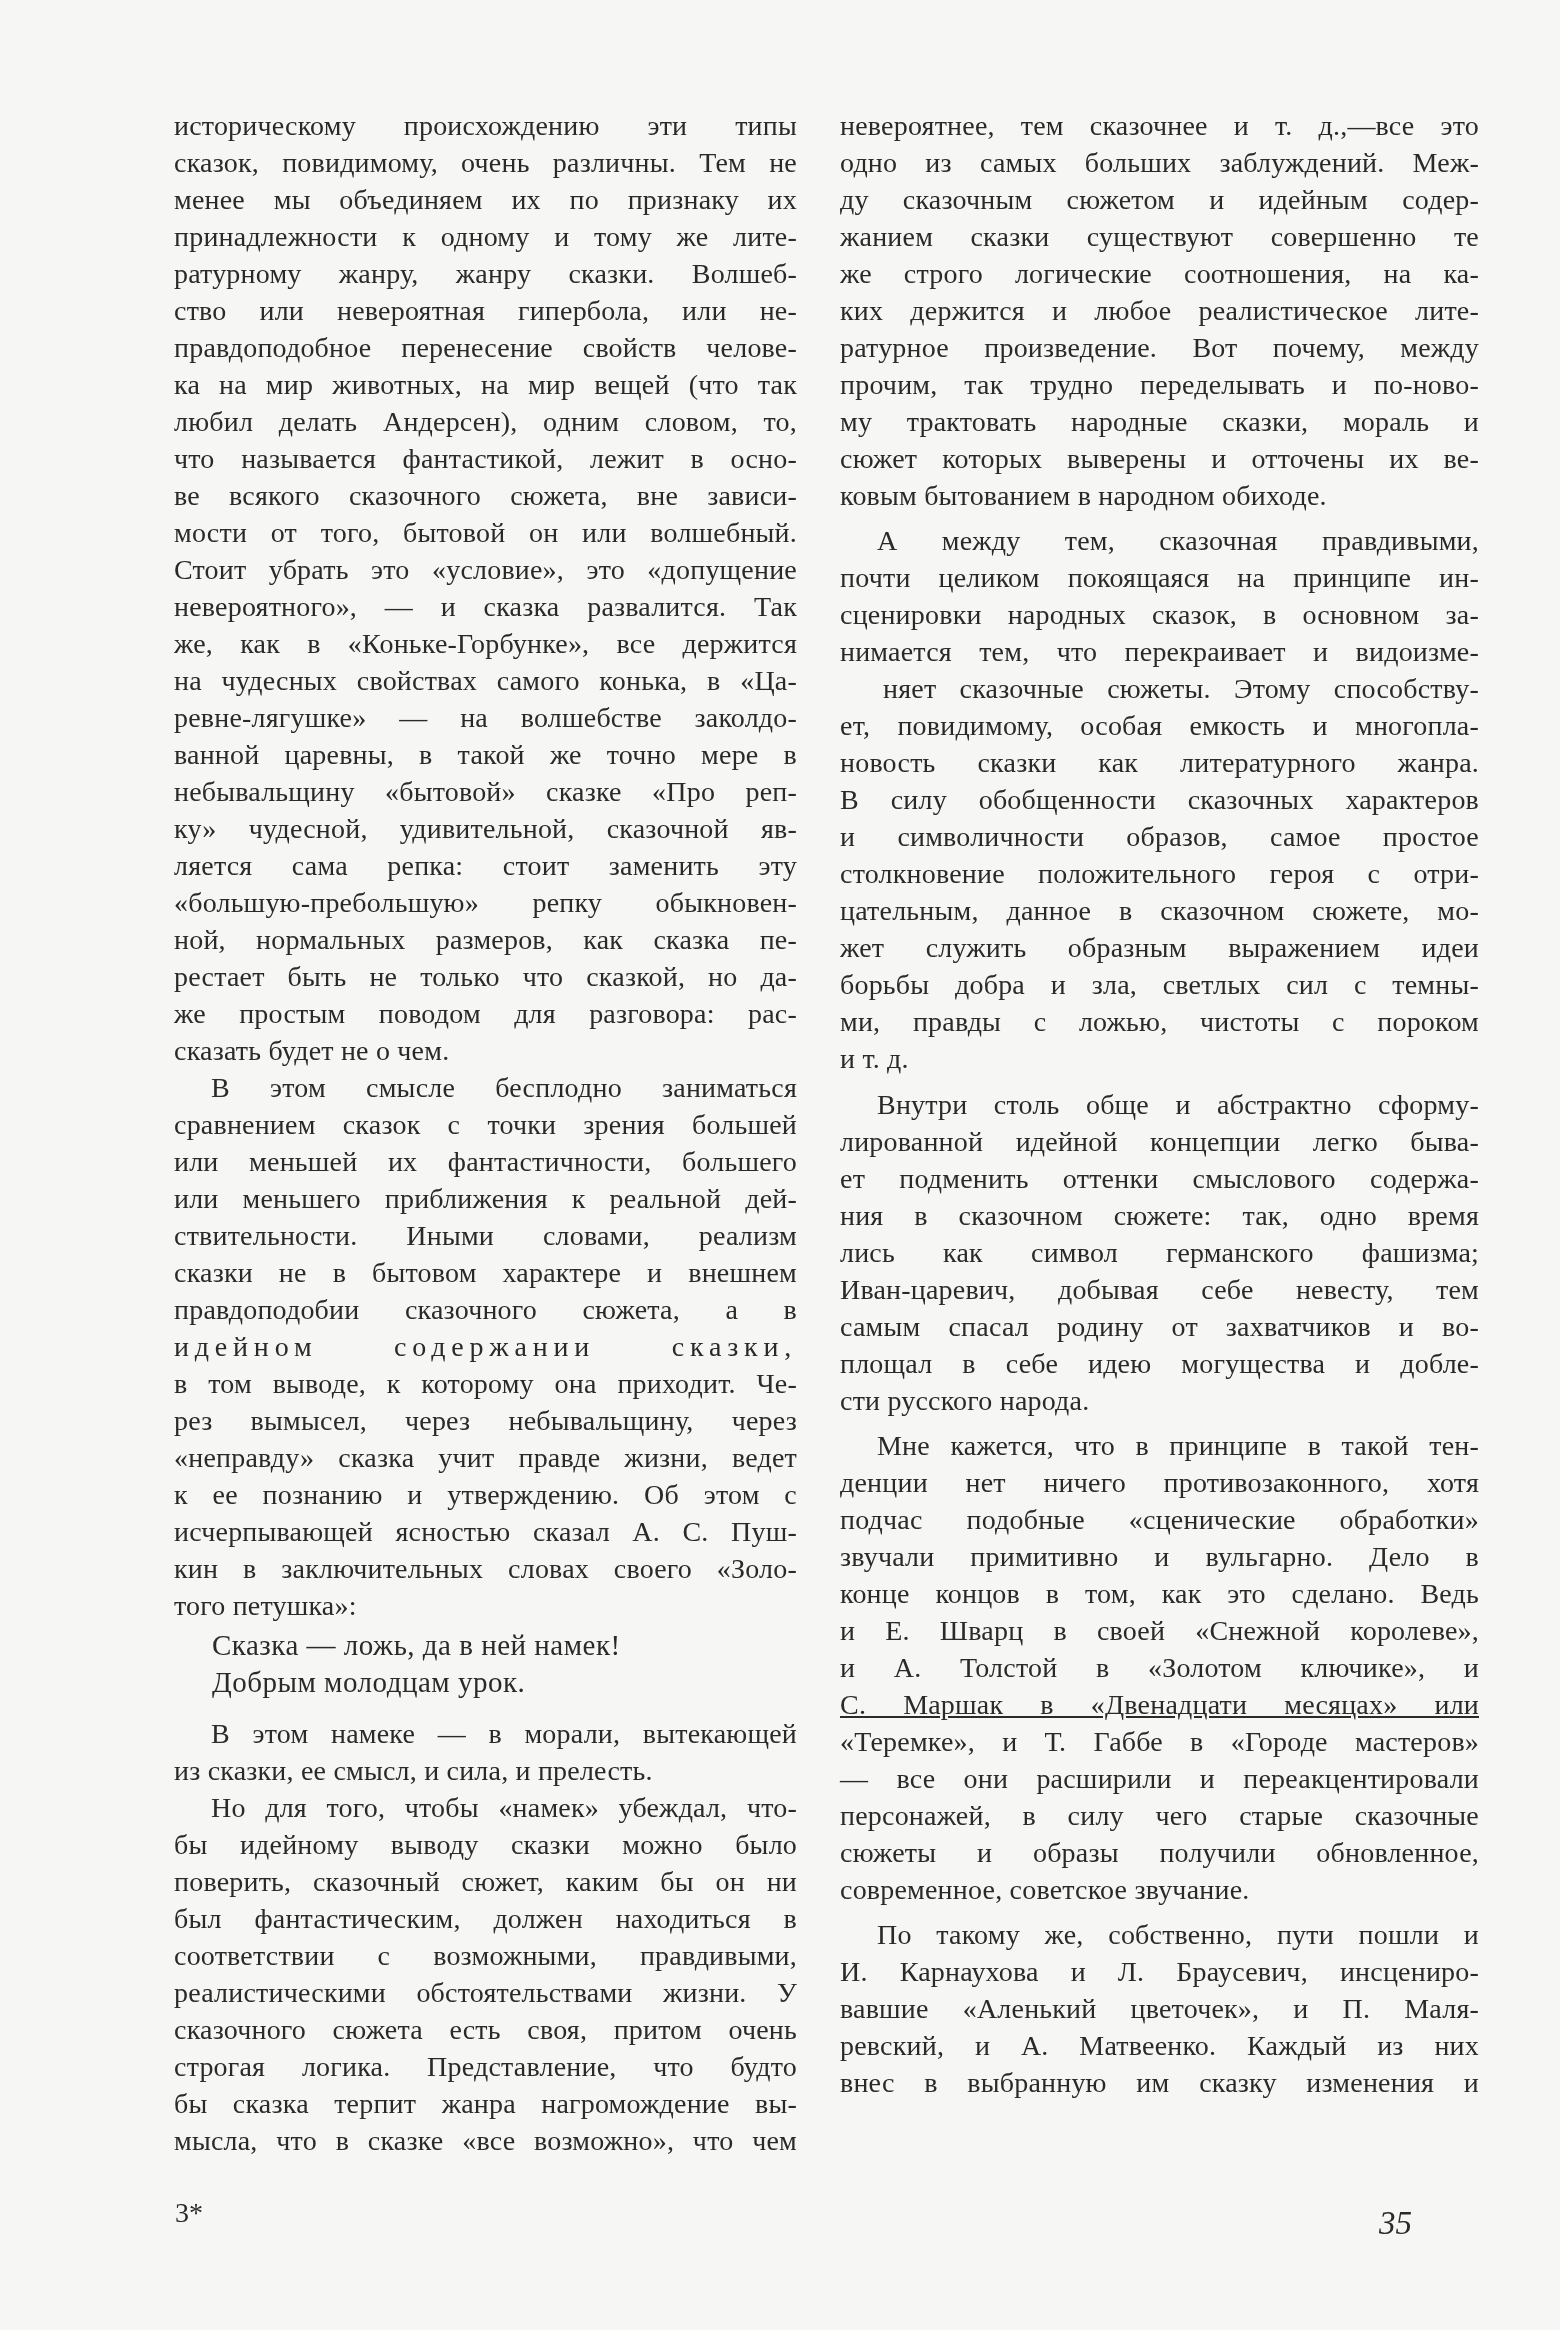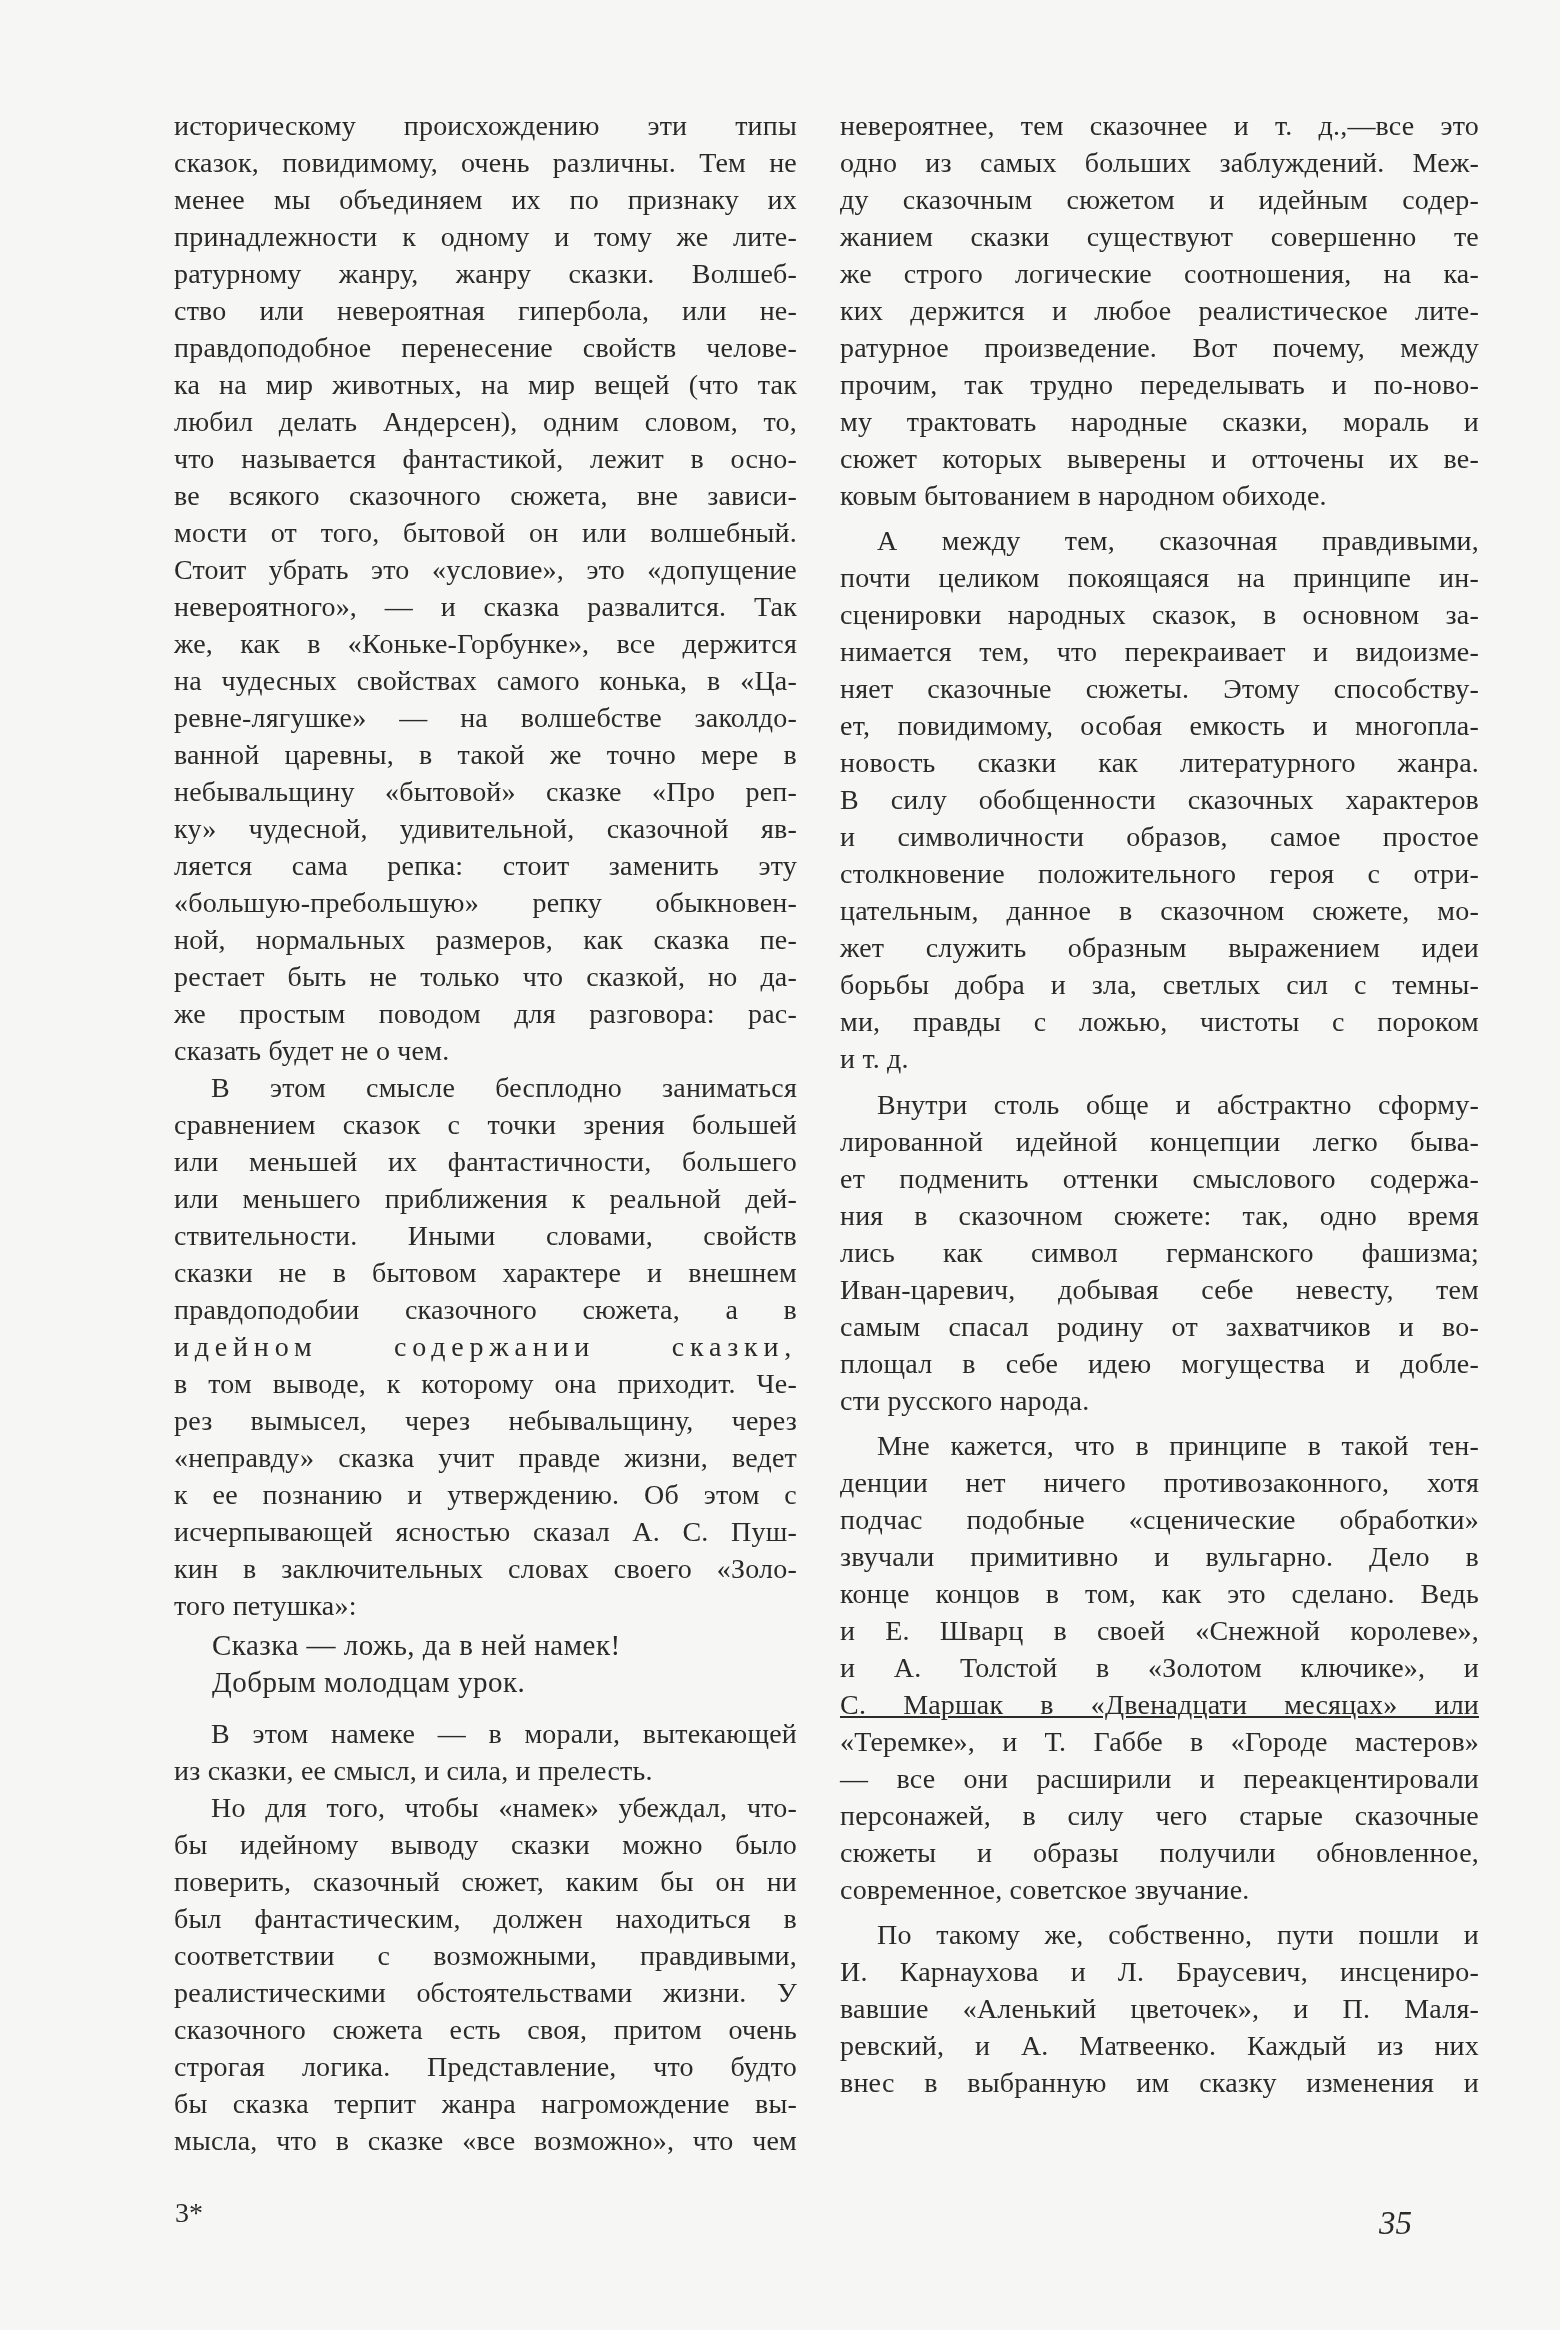--- a/index.html
+++ b/index.html
@@ -79,21 +79,21 @@
     <span class="line" style="display: block;">ляется сама репка: стоит заменить эту</span>
     <span class="line" style="display: block;">«большую-пребольшую» репку обыкновен-</span>
     <span class="line" style="display: block;">ной, нормальных размеров, как сказка пе-</span>
     <span class="line" style="display: block;">рестает быть не только что сказкой, но да-</span>
     <span class="line" style="display: block;">же простым поводом для разговора: рас-</span>
     <span class="line end" style="display: block;">сказать будет не о чем.</span>
     <span class="line start" style="display: block;">В этом смысле бесплодно заниматься</span>
     <span class="line" style="display: block;">сравнением сказок с точки зрения большей</span>
     <span class="line" style="display: block;">или меньшей их фантастичности, большего</span>
     <span class="line" style="display: block;">или меньшего приближения к реальной дей-</span>
-    <span class="line" style="display: block;">ствительности. Иными словами, свойств</span>
+    <span class="line" style="display: block;">ствительности. Иными словами, реализм</span>
     <span class="line" style="display: block;">сказки не в бытовом характере и внешнем</span>
     <span class="line" style="display: block;">правдоподобии сказочного сюжета, а в</span>
     <span class="line spaced" style="display: block;">идейном содержании сказки,</span>
     <span class="line" style="display: block;">в том выводе, к которому она приходит. Че-</span>
     <span class="line" style="display: block;">рез вымысел, через небывальщину, через</span>
     <span class="line" style="display: block;">«неправду» сказка учит правде жизни, ведет</span>
     <span class="line" style="display: block;">к ее познанию и утверждению. Об этом с</span>
     <span class="line" style="display: block;">исчерпывающей ясностью сказал А. С. Пуш-</span>
     <span class="line" style="display: block;">кин в заключительных словах своего «Золо-</span>
     <span class="line end" style="display: block;">того петушка»:</span>
@@ -121,21 +121,21 @@
     <span class="line" style="display: block;">ких держится и любое реалистическое лите-</span>
     <span class="line" style="display: block;">ратурное произведение. Вот почему, между</span>
     <span class="line" style="display: block;">прочим, так трудно переделывать и по-ново-</span>
     <span class="line" style="display: block;">му трактовать народные сказки, мораль и</span>
     <span class="line" style="display: block;">сюжет которых выверены и отточены их ве-</span>
     <span class="line end" style="display: block;">ковым бытованием в народном обиходе.</span>
     <span class="line start para-gap" style="display: block;">А между тем, сказочная правдивыми,</span>
     <span class="line" style="display: block;">почти целиком покоящаяся на принципе ин-</span>
     <span class="line" style="display: block;">сценировки народных сказок, в основном за-</span>
     <span class="line" style="display: block;">нимается тем, что перекраивает и видоизме-</span>
-    <span class="line" style="display: block;">няет сказочные сюжеты. Этому способству-</span>
+    <span class="line" style="display: block; margin-left: 43px;">няет сказочные сюжеты. Этому способству-</span>
     <span class="line" style="display: block;">ет, повидимому, особая емкость и многопла-</span>
     <span class="line" style="display: block;">новость сказки как литературного жанра.</span>
     <span class="line" style="display: block;">В силу обобщенности сказочных характеров</span>
     <span class="line" style="display: block;">и символичности образов, самое простое</span>
     <span class="line" style="display: block;">столкновение положительного героя с отри-</span>
     <span class="line" style="display: block;">цательным, данное в сказочном сюжете, мо-</span>
     <span class="line" style="display: block;">жет служить образным выражением идеи</span>
     <span class="line" style="display: block;">борьбы добра и зла, светлых сил с темны-</span>
     <span class="line" style="display: block;">ми, правды с ложью, чистоты с пороком</span>
     <span class="line end" style="display: block;">и т. д.</span>

